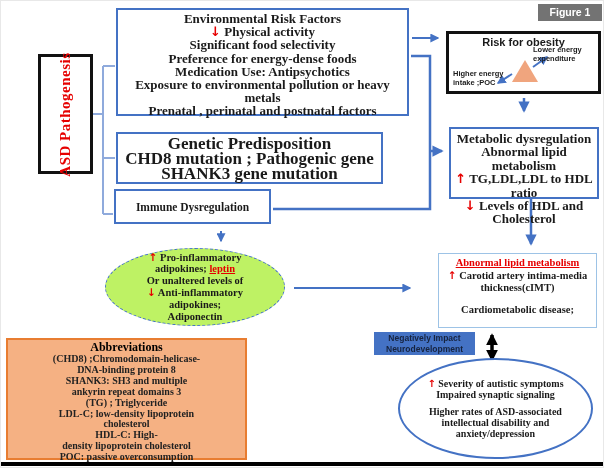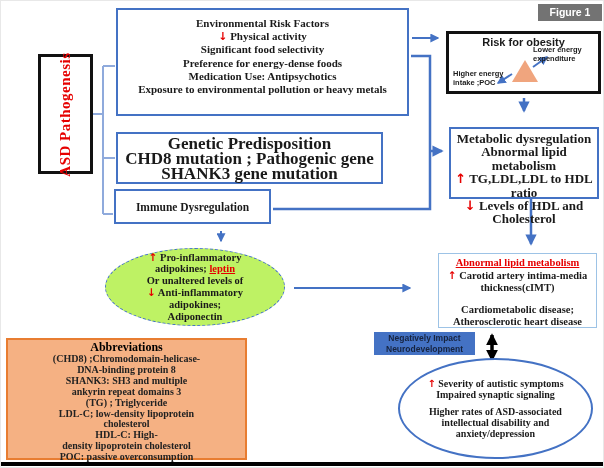--- a/index.html
+++ b/index.html
@@ -19,21 +19,21 @@
 
   .badge { position:absolute; left:537px; top:3px; width:64px; height:17px;
     background:#737373; color:#fff; font-family:"Liberation Sans", sans-serif;
     font-size:10.5px; font-weight:bold; text-align:center; line-height:17px; }
 
   .asd-box { position:absolute; left:37px; top:53px; width:55px; height:120px;
     border:3px solid #111; display:flex; align-items:center; justify-content:center; }
   .asd-label { transform:rotate(-90deg); white-space:nowrap; color:#e60000;
     font-size:15px; letter-spacing:0.5px; }
 
-  .env-box { left:115px; top:7px; width:293px; height:108px; font-size:11px; line-height:13.2px; padding-top:7px; }
+  .env-box { left:115px; top:7px; width:293px; height:108px; font-size:13px; line-height:13.2px; padding-top:2px; }
   .env-box .inner { width:282px; margin:0 auto; }
 
   .gen-box { left:115px; top:131px; width:267px; height:52px; font-size:17px; line-height:15px; padding-top:2px; }
 
   .imm-box { left:113px; top:188px; width:157px; height:35px; font-size:11.5px;
     display:flex; align-items:center; justify-content:center; }
 
   .ob-box { left:445px; top:30px; width:155px; height:63px; border:3px solid #111;
     font-family:"Liberation Sans", sans-serif; }
   .ob-title { font-size:11px; margin-top:2px; }
@@ -121,20 +121,21 @@
   </div>
 
   <div class="box blue-border env-box">
     <div class="inner">
       <span class="ln">Environmental Risk Factors</span>
       <span class="ln"><span class="ar">↓</span> <span>Physical activity</span></span>
       <span class="ln">Significant food selectivity</span>
       <span class="ln">Preference for energy-dense foods</span>
       <span class="ln">Medication Use: Antipsychotics</span>
       <span class="ln">Exposure to environmental pollution or heavy metals</span>
+      <span class="ln">Prenatal , perinatal and postnatal factors</span>
     </div>
   </div>
 
   <div class="box blue-border gen-box">
     <span class="ln">Genetic Predisposition</span>
     <span class="ln">CHD8 mutation ; Pathogenic gene</span>
     <span class="ln">SHANK3 gene mutation</span>
   </div>
 
   <div class="box blue-border imm-box">
@@ -164,21 +165,20 @@
     <span class="grp">Or unaltered levels of</span>
     <span class="grp"><span class="ar">↓</span> <span>Anti-inflammatory adipokines;</span></span>
     <span class="grp">Adiponectin</span>
   </div>
 
   <div class="box lip-box">
     <span class="ln rd u">Abnormal lipid metabolism</span>
     <span class="ln wrapln"><span class="ar">↑</span> <span>Carotid artery intima-media thickness(cIMT)</span></span>
     <div class="gap10"></div>
     <span class="ln">Cardiometabolic disease;</span>
-    <span class="ln">Atherosclerotic heart disease</span>
   </div>
 
   <div class="impact">
     <span class="ln">Negatively Impact</span>
     <span class="ln">Neurodevelopment</span>
   </div>
 
   <div class="ellipse2">
     <span class="grp"><span class="ar">↑</span> <span>Severity of autistic symptoms</span></span>
     <span class="grp">Impaired synaptic signaling</span>

